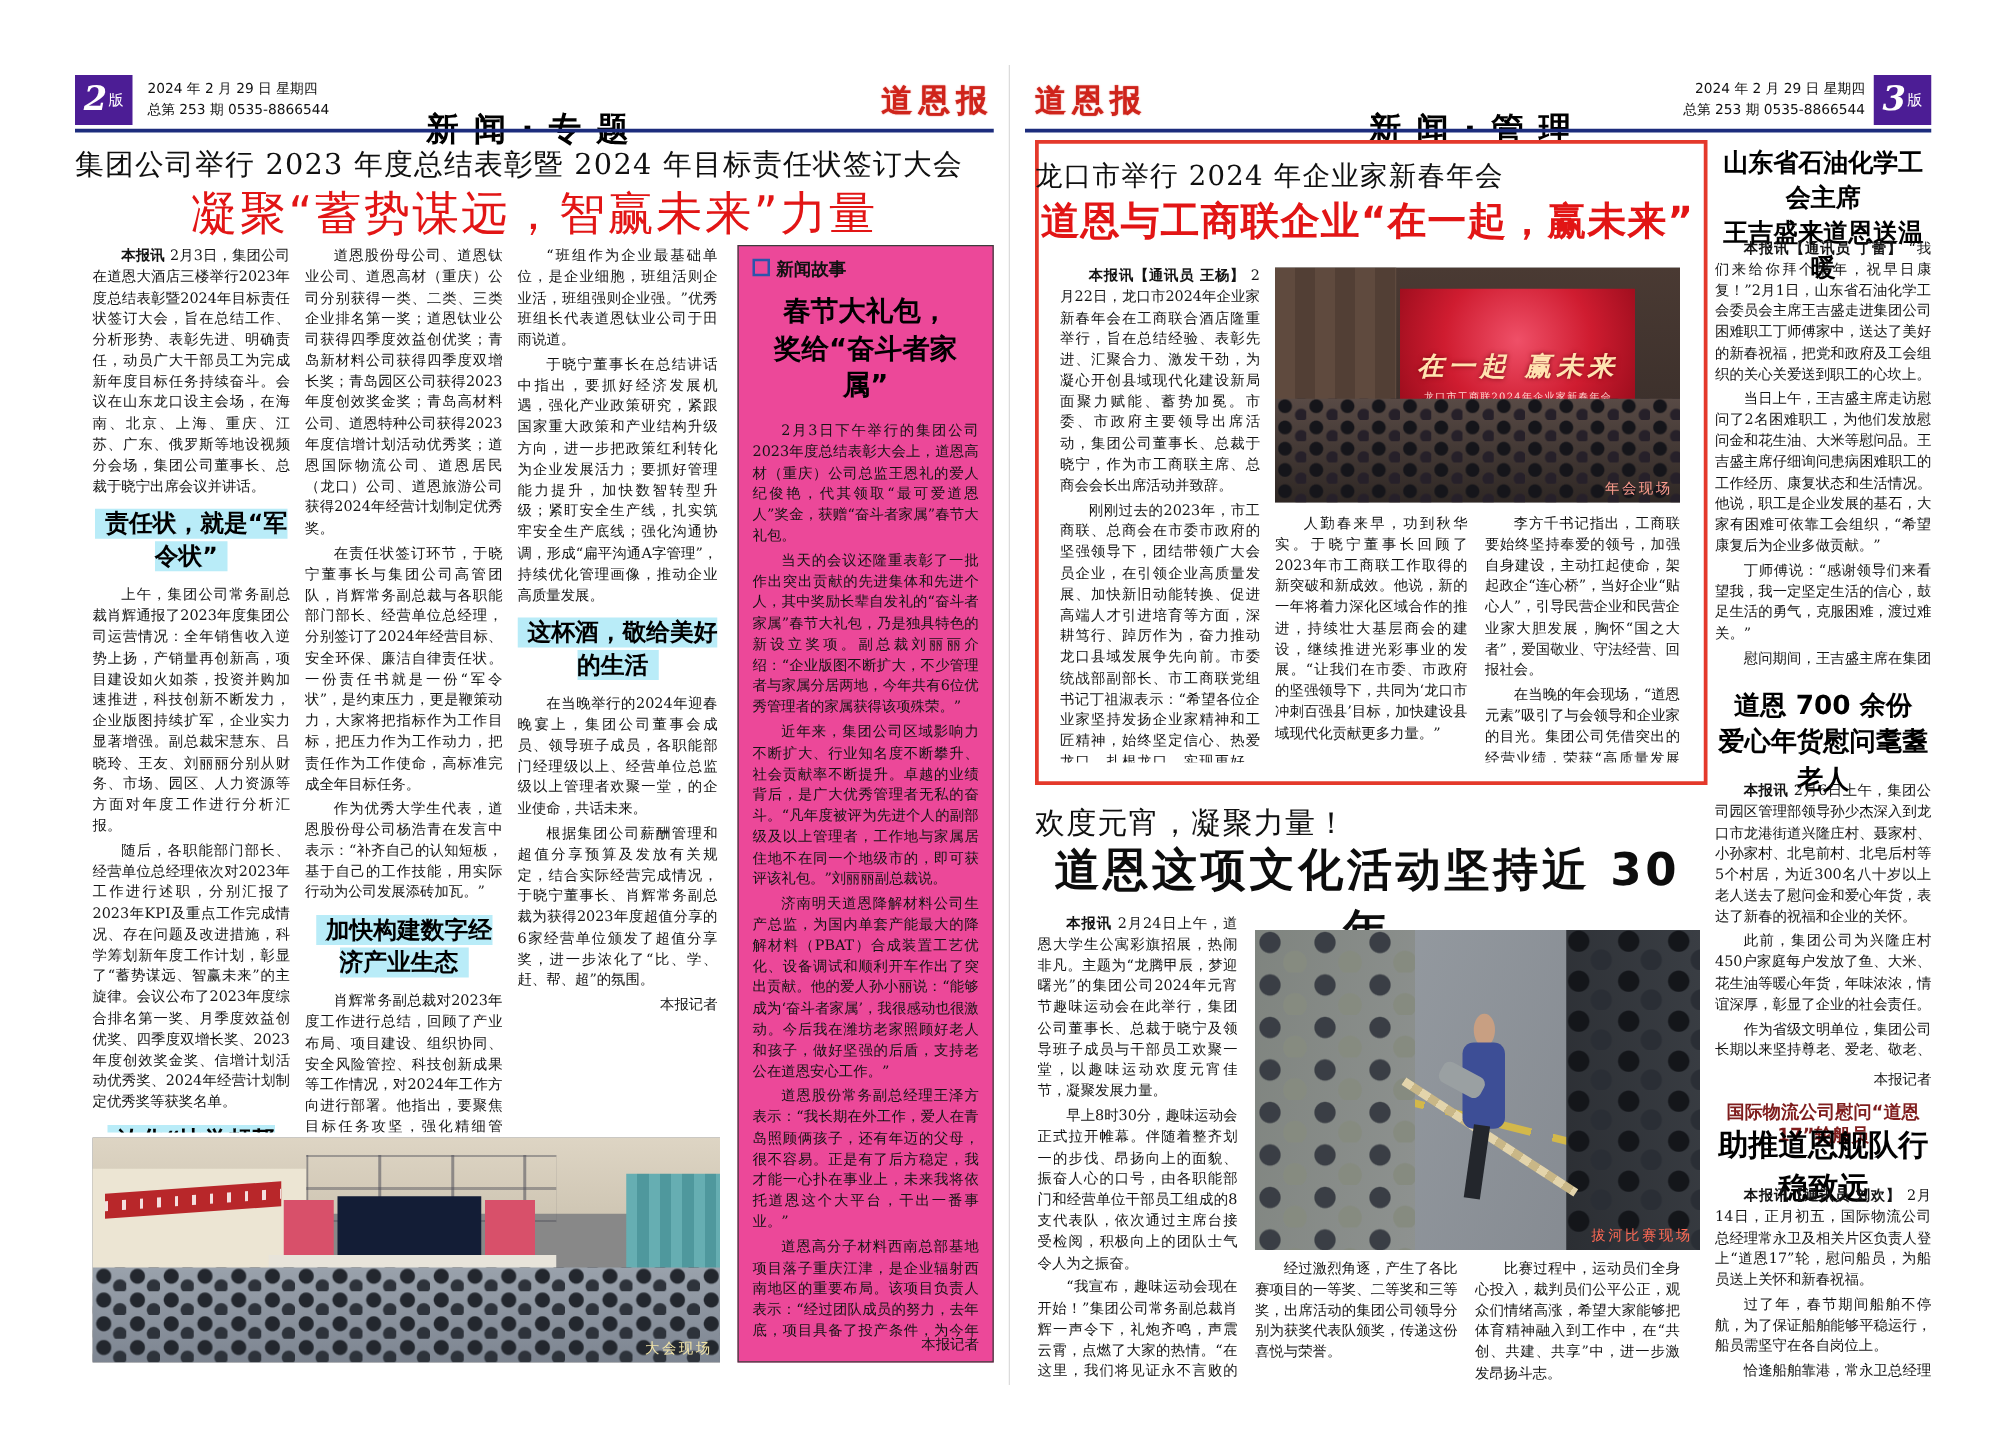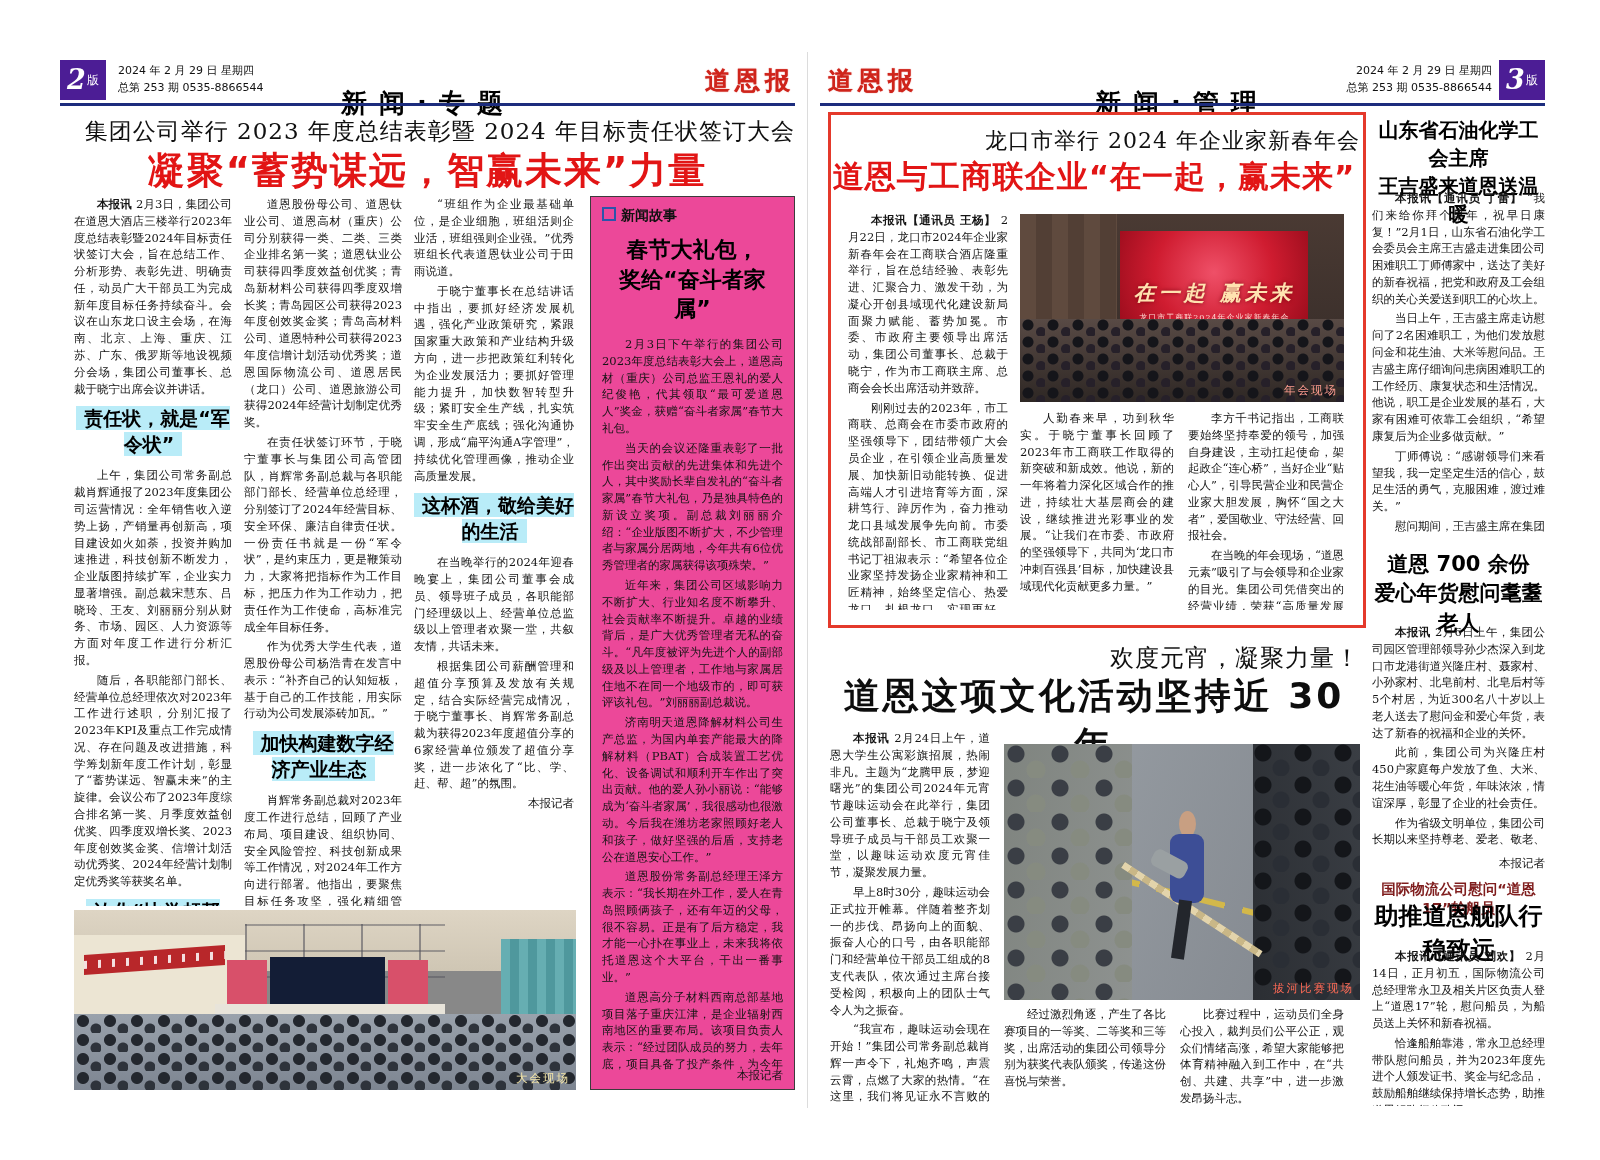--- a/index.html
+++ b/index.html
@@ -15,22 +15,22 @@
   .ed-box .num{font-size:27px;font-style:italic;font-weight:bold;line-height:40px;vertical-align:middle;}
   .ed-box .ban{font-size:12px;vertical-align:middle;margin-left:1px;}
   .hdr-date{font-size:11px;line-height:1.5;color:#111;font-family:"DejaVu Sans",sans-serif;}
   .hdr-section{font-size:26px;font-weight:bold;letter-spacing:12px;text-align:center;
                font-family:"DejaVu Sans",sans-serif;color:#000;margin-top:24px;}
   .hdr-logo{font-size:25px;font-weight:bold;color:#cf241b;letter-spacing:5px;
             font-family:"DejaVu Serif",serif;text-shadow:0 0 1px #cf241b;}
   .hdr-rule{position:absolute;height:3px;background:#1c2c7d;}
 
   
-  .kicker{font-size:23px;text-align:right;color:#101010;letter-spacing:1px;}
-  .mainhead{font-size:37px;font-weight:bold;text-align:center;color:#e21515;
+  .kicker{font-size:23px;text-align:left;color:#101010;letter-spacing:1px;}
+  .mainhead{font-size:37px;font-weight:normal;text-align:center;color:#e21515;
             font-family:"DejaVu Sans",sans-serif;letter-spacing:2px;}
   .mainhead2{font-size:31px;font-weight:bold;text-align:center;color:#e21515;
             font-family:"DejaVu Sans",sans-serif;letter-spacing:1px;}
   .blackhead{font-size:36px;font-weight:bold;text-align:center;color:#0d0d0d;
             font-family:"DejaVu Sans",sans-serif;letter-spacing:3px;}
 
   
   .col{position:absolute;overflow:hidden;}
   .para{margin:0 0 3px;font-size:11.5px;line-height:1.46;text-align:justify;text-indent:2em;color:#141414;}
   .para strong{font-weight:bold;}
@@ -152,21 +152,21 @@
       <p class="para">道恩股份母公司、道恩钛业公司、道恩高材（重庆）公司分别获得一类、二类、三类企业排名第一奖；道恩钛业公司获得四季度效益创优奖；青岛新材料公司获得四季度双增长奖；青岛园区公司获得2023年度创效奖金奖；青岛高材料公司、道恩特种公司获得2023年度信增计划活动优秀奖；道恩国际物流公司、道恩居民（龙口）公司、道恩旅游公司获得2024年经营计划制定优秀奖。</p>
       <p class="para">在责任状签订环节，于晓宁董事长与集团公司高管团队，肖辉常务副总裁与各职能部门部长、经营单位总经理，分别签订了2024年经营目标、安全环保、廉洁自律责任状。一份责任书就是一份“军令状”，是约束压力，更是鞭策动力，大家将把指标作为工作目标，把压力作为工作动力，把责任作为工作使命，高标准完成全年目标任务。</p>
       <p class="para">作为优秀大学生代表，道恩股份母公司杨浩青在发言中表示：“补齐自己的认知短板，基于自己的工作技能，用实际行动为公司发展添砖加瓦。”</p>
       <h3 class="subhead"><span>加快构建数字经济产业生态</span></h3>
       <p class="para">肖辉常务副总裁对2023年度工作进行总结，回顾了产业布局、项目建设、组织协同、安全风险管控、科技创新成果等工作情况，对2024年工作方向进行部署。他指出，要聚焦目标任务攻坚，强化精细管理，全面构建精益运营管理体系；要聚焦科研转化攻坚，做大项目储备，厚植企业发展后劲；要聚焦风险防控攻坚，强化合规管理，走绿色可持续发展的正道。</p>
     </div>
   <div class="col" style="left:414px;top:196px;width:160px;height:710px;">
       <p class="para">“班组作为企业最基础单位，是企业细胞，班组活则企业活，班组强则企业强。”优秀班组长代表道恩钛业公司于田雨说道。</p>
       <p class="para">于晓宁董事长在总结讲话中指出，要抓好经济发展机遇，强化产业政策研究，紧跟国家重大政策和产业结构升级方向，进一步把政策红利转化为企业发展活力；要抓好管理能力提升，加快数智转型升级；紧盯安全生产线，扎实筑牢安全生产底线；强化沟通协调，形成“扁平沟通A字管理”，持续优化管理画像，推动企业高质量发展。</p>
       <h3 class="subhead"><span>这杯酒，敬给美好的生活</span></h3>
-      <p class="para">在当晚举行的2024年迎春晚宴上，集团公司董事会成员、领导班子成员，各职能部门经理级以上、经营单位总监级以上管理者欢聚一堂，共叙友情，共话未来。</p>
+      <p class="para">在当晚举行的2024年迎春晚宴上，集团公司董事会成员、领导班子成员，各职能部门经理级以上、经营单位总监级以上管理者欢聚一堂，的企业使命，共话未来。</p>
       <p class="para">根据集团公司薪酬管理和超值分享预算及发放有关规定，结合实际经营完成情况，于晓宁董事长、肖辉常务副总裁为获得2023年度超值分享的6家经营单位颁发了超值分享奖，进一步浓化了“比、学、赶、帮、超”的氛围。</p>
       <p class="byline">本报记者</p>
     </div>
 
   <div class="photo" style="left:74px;top:910px;width:502px;height:180px;">
     <div class="ph1-ceiling"></div>
     <div class="ph1-wall"></div>
     <div class="ph1-banner"></div>
     <div class="ph1-truss"></div>
     <div class="ph1-red-l"></div>
@@ -280,15 +280,16 @@
       <p class="para"><strong>本报讯 </strong>2月6日上午，集团公司园区管理部领导孙少杰深入到龙口市龙港街道兴隆庄村、聂家村、小孙家村、北皂前村、北皂后村等5个村居，为近300名八十岁以上老人送去了慰问金和爱心年货，表达了新春的祝福和企业的关怀。</p>
       <p class="para">此前，集团公司为兴隆庄村450户家庭每户发放了鱼、大米、花生油等暖心年货，年味浓浓，情谊深厚，彰显了企业的社会责任。</p>
       <p class="para">作为省级文明单位，集团公司长期以来坚持尊老、爱老、敬老、孝老，每逢年终岁末，都会走村入户看望老人，以实际行动彰显了“发展企业、幸福员工、回报社会”的企业使命，弘扬了中华民族敬老爱老的传统美德。</p>
     </div>
   <div class="byline abs" style="left:1372px;top:852px;width:173px;">本报记者</div>
 
   <div class="railkicker abs" style="left:1372px;top:880px;width:173px;">国际物流公司慰问“道恩 17”轮船员</div>
   <div class="railhead abs" style="left:1372px;top:900px;width:173px;font-size:24px;">助推道恩舰队行稳致远</div>
   <div class="col" style="left:1372px;top:948px;width:173px;height:158px;">
       <p class="para"><strong>本报讯【通讯员 刘欢】 </strong>2月14日，正月初五，国际物流公司总经理常永卫及相关片区负责人登上“道恩17”轮，慰问船员，为船员送上关怀和新春祝福。</p>
+      <p class="para">过了年，春节期间船舶不停航，为了保证船舶能够平稳运行，船员需坚守在各自岗位上。</p>
       <p class="para">恰逢船舶靠港，常永卫总经理带队慰问船员，并为2023年度先进个人颁发证书、奖金与纪念品，鼓励船舶继续保持增长态势，助推道恩舰队行稳致远。</p>
     </div>
 </div>
 
 </body></html>

